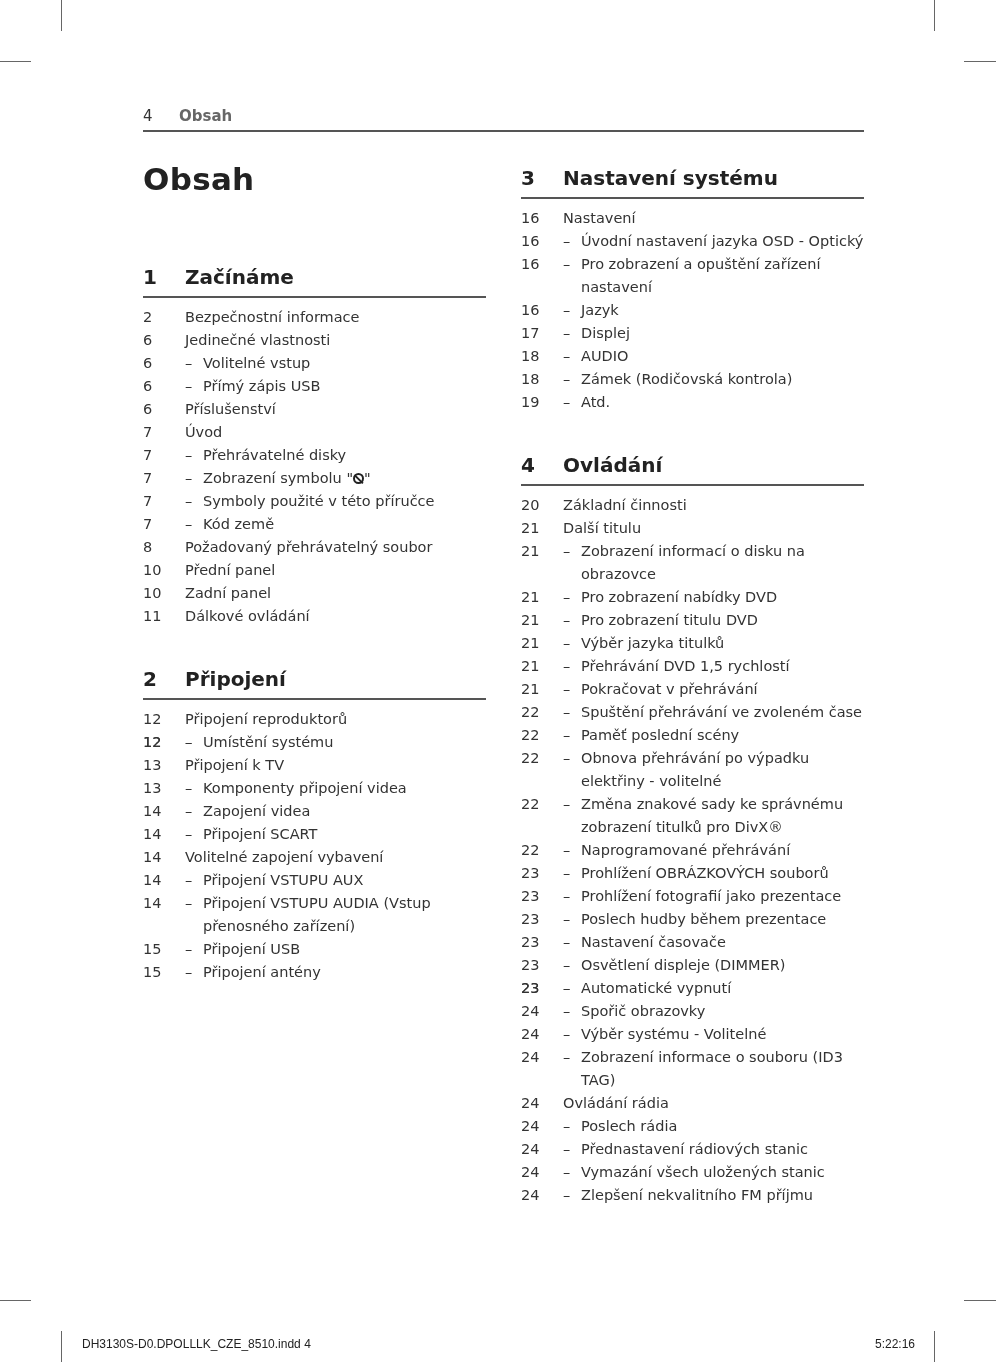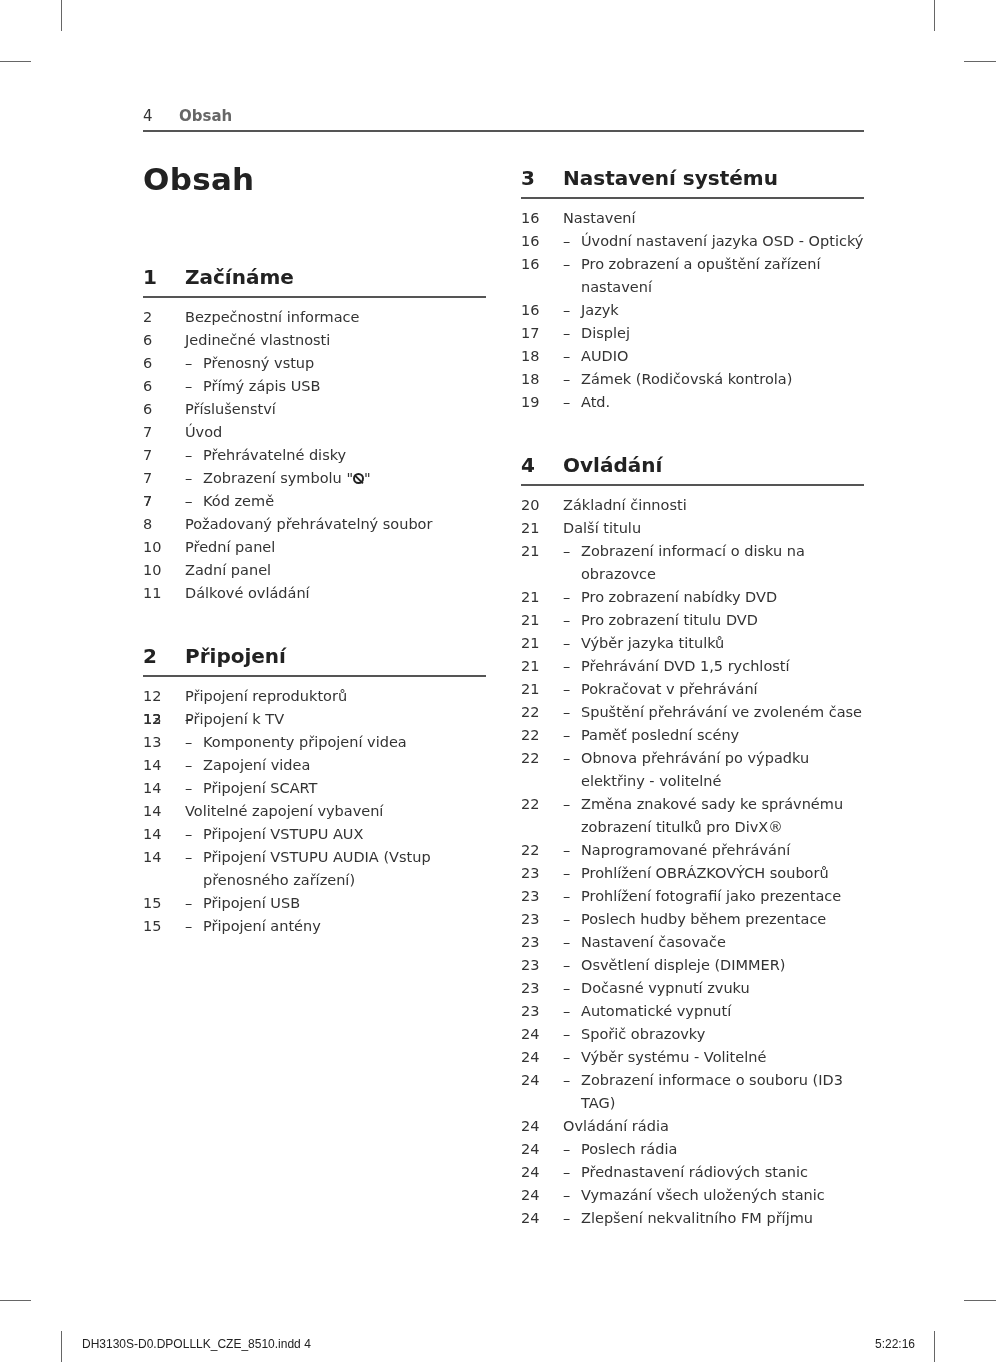--- a/index.html
+++ b/index.html
@@ -78,21 +78,21 @@
         <span class="p">2</span>
         <span class="t"><span>Bezpečnostní informace</span></span>
       </div>
       <div class="entry">
         <span class="p">6</span>
         <span class="t"><span>Jedinečné vlastnosti</span></span>
       </div>
       <div class="entry sub">
         <span class="p">6</span>
         <span class="dash">–</span>
-        <span class="t"><span>Přenosný vstup</span></span>
+        <span class="t"><span>Volitelné vstup</span></span>
       </div>
       <div class="entry sub">
         <span class="p">6</span>
         <span class="dash">–</span>
         <span class="t"><span>Přímý zápis USB</span></span>
       </div>
       <div class="entry">
         <span class="p">6</span>
         <span class="t"><span>Příslušenství</span></span>
       </div>
@@ -106,20 +106,21 @@
         <span class="t"><span>Přehrávatelné disky</span></span>
       </div>
       <div class="entry sub">
         <span class="p">7</span>
         <span class="dash">–</span>
         <span class="t"><span>Zobrazení symbolu "</span><span class="nosym"></span><span>"</span></span>
       </div>
       <div class="entry sub">
         <span class="p">7</span>
         <span class="dash">–</span>
+        <span class="t"><span>Symboly použité v této příručce</span></span>
       </div>
       <div class="entry sub">
         <span class="p">7</span>
         <span class="dash">–</span>
         <span class="t"><span>Kód země</span></span>
       </div>
       <div class="entry">
         <span class="p">8</span>
         <span class="t"><span>Požadovaný přehrávatelný soubor</span></span>
       </div>
@@ -145,20 +146,21 @@
         <span class="p">12</span>
         <span class="t"><span>Připojení reproduktorů</span></span>
       </div>
       <div class="entry sub">
         <span class="p">12</span>
         <span class="dash">–</span>
       </div>
       <div class="entry sub">
         <span class="p">12</span>
         <span class="dash">–</span>
+        <span class="t"><span>Umístění systému</span></span>
       </div>
       <div class="entry">
         <span class="p">13</span>
         <span class="t"><span>Připojení k TV</span></span>
       </div>
       <div class="entry sub">
         <span class="p">13</span>
         <span class="dash">–</span>
         <span class="t"><span>Komponenty připojení videa</span></span>
       </div>
@@ -334,21 +336,20 @@
         <span class="t"><span>Nastavení časovače</span></span>
       </div>
       <div class="entry sub">
         <span class="p">23</span>
         <span class="dash">–</span>
         <span class="t"><span>Osvětlení displeje (DIMMER)</span></span>
       </div>
       <div class="entry sub">
         <span class="p">23</span>
         <span class="dash">–</span>
-        <span class="t"><span>Dočasné vypnutí zvuku</span></span>
       </div>
       <div class="entry sub">
         <span class="p">23</span>
         <span class="dash">–</span>
         <span class="t"><span>Automatické vypnutí</span></span>
       </div>
       <div class="entry sub">
         <span class="p">24</span>
         <span class="dash">–</span>
         <span class="t"><span>Spořič obrazovky</span></span>

